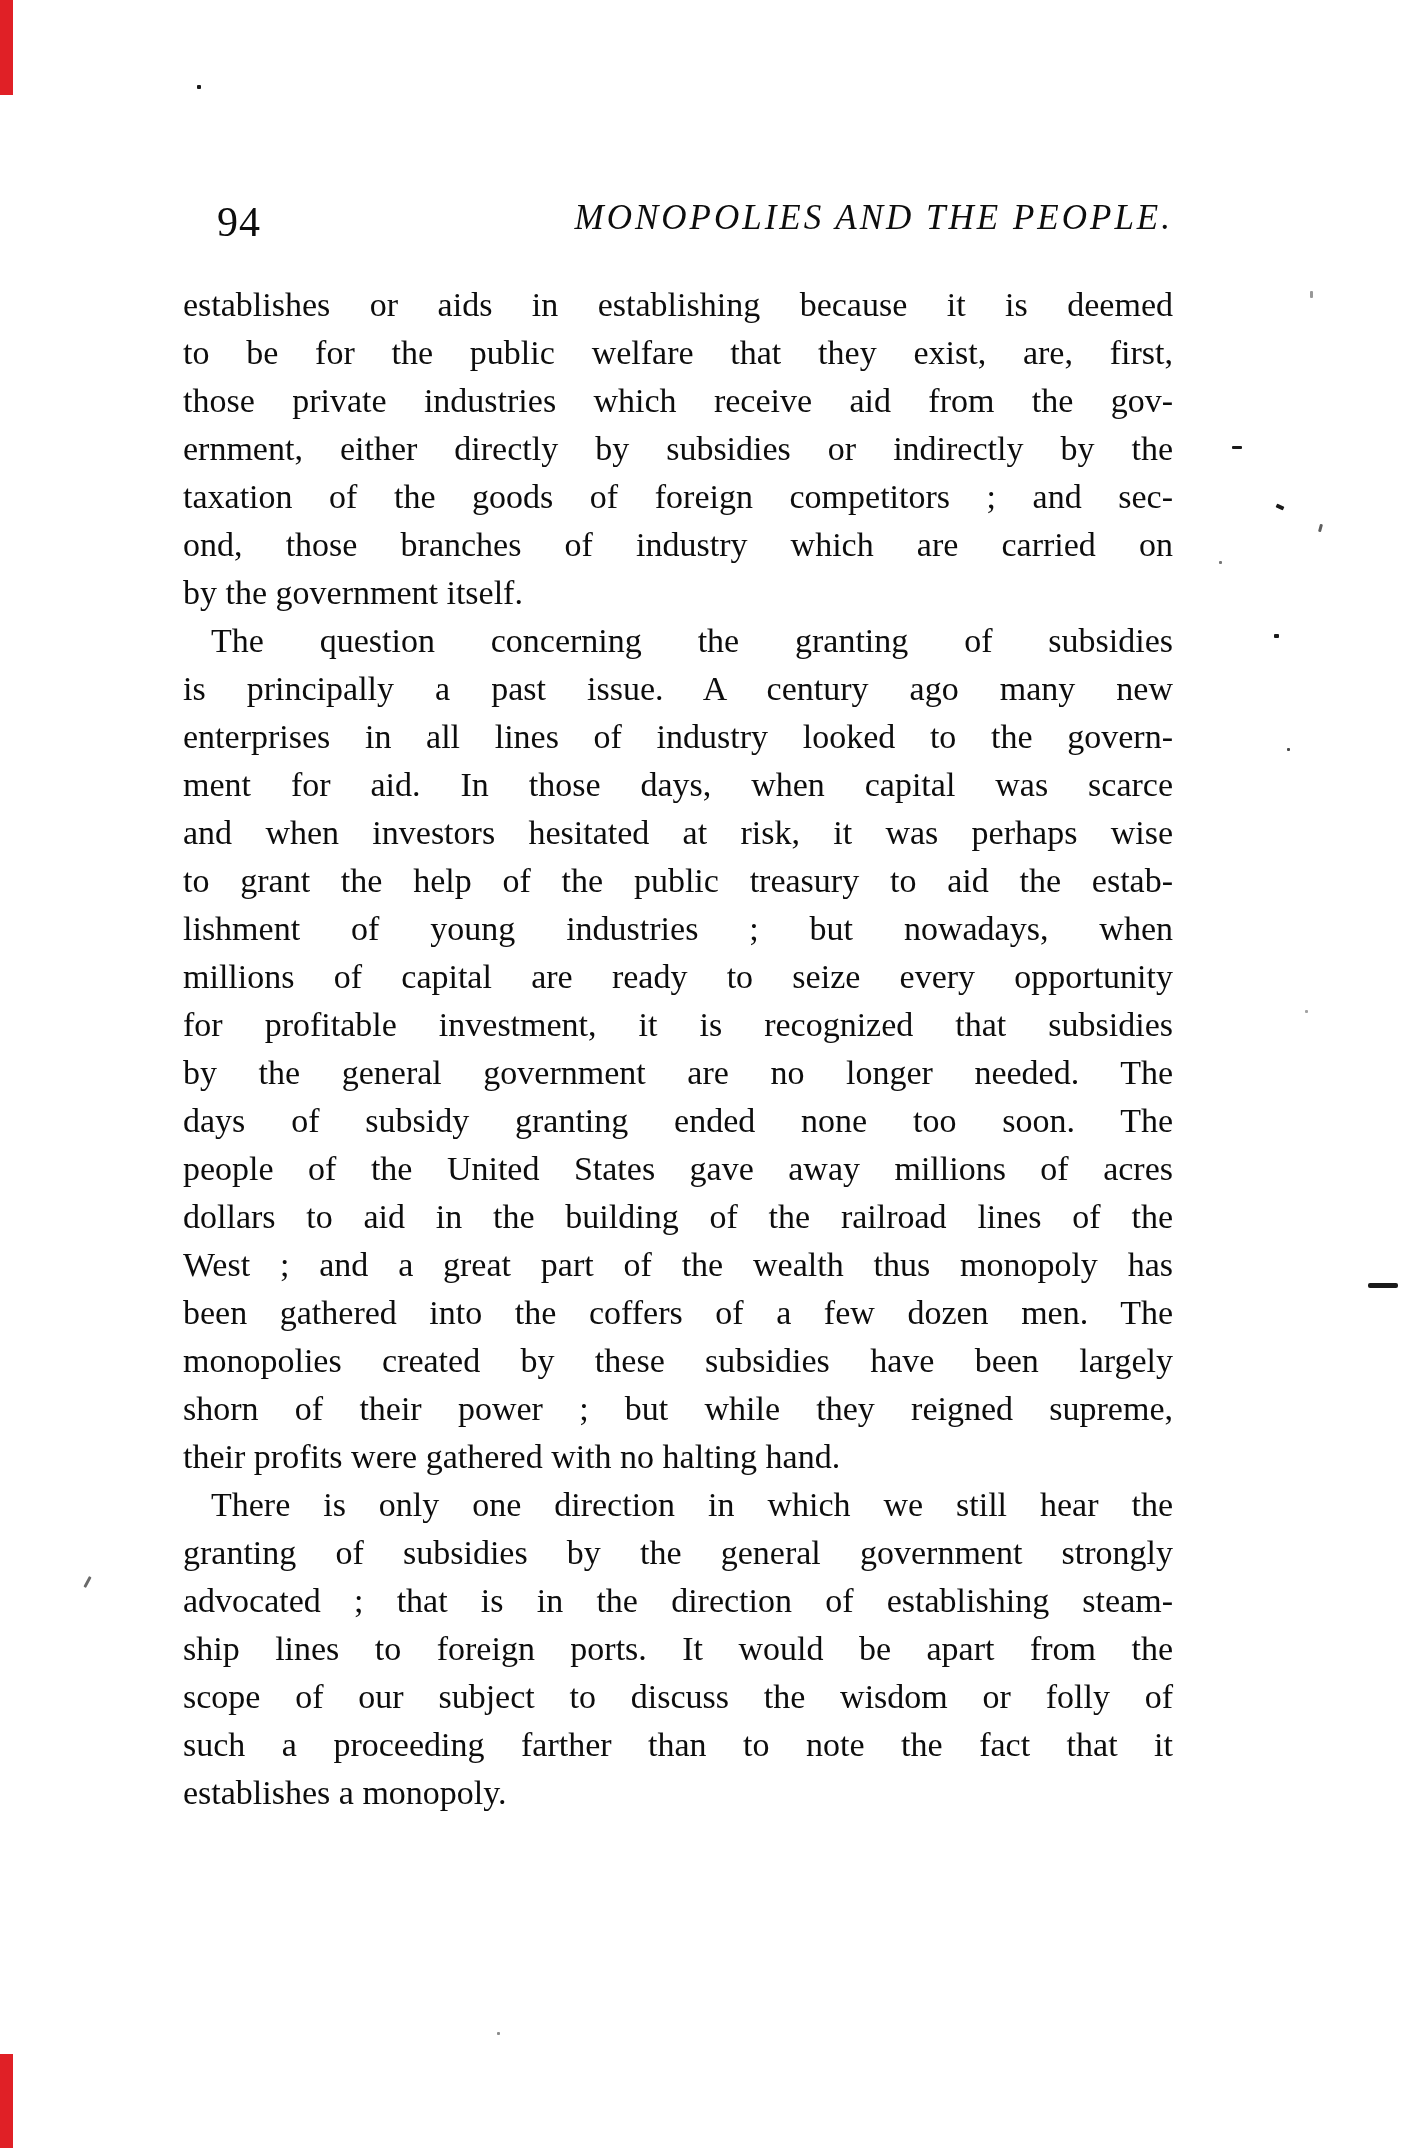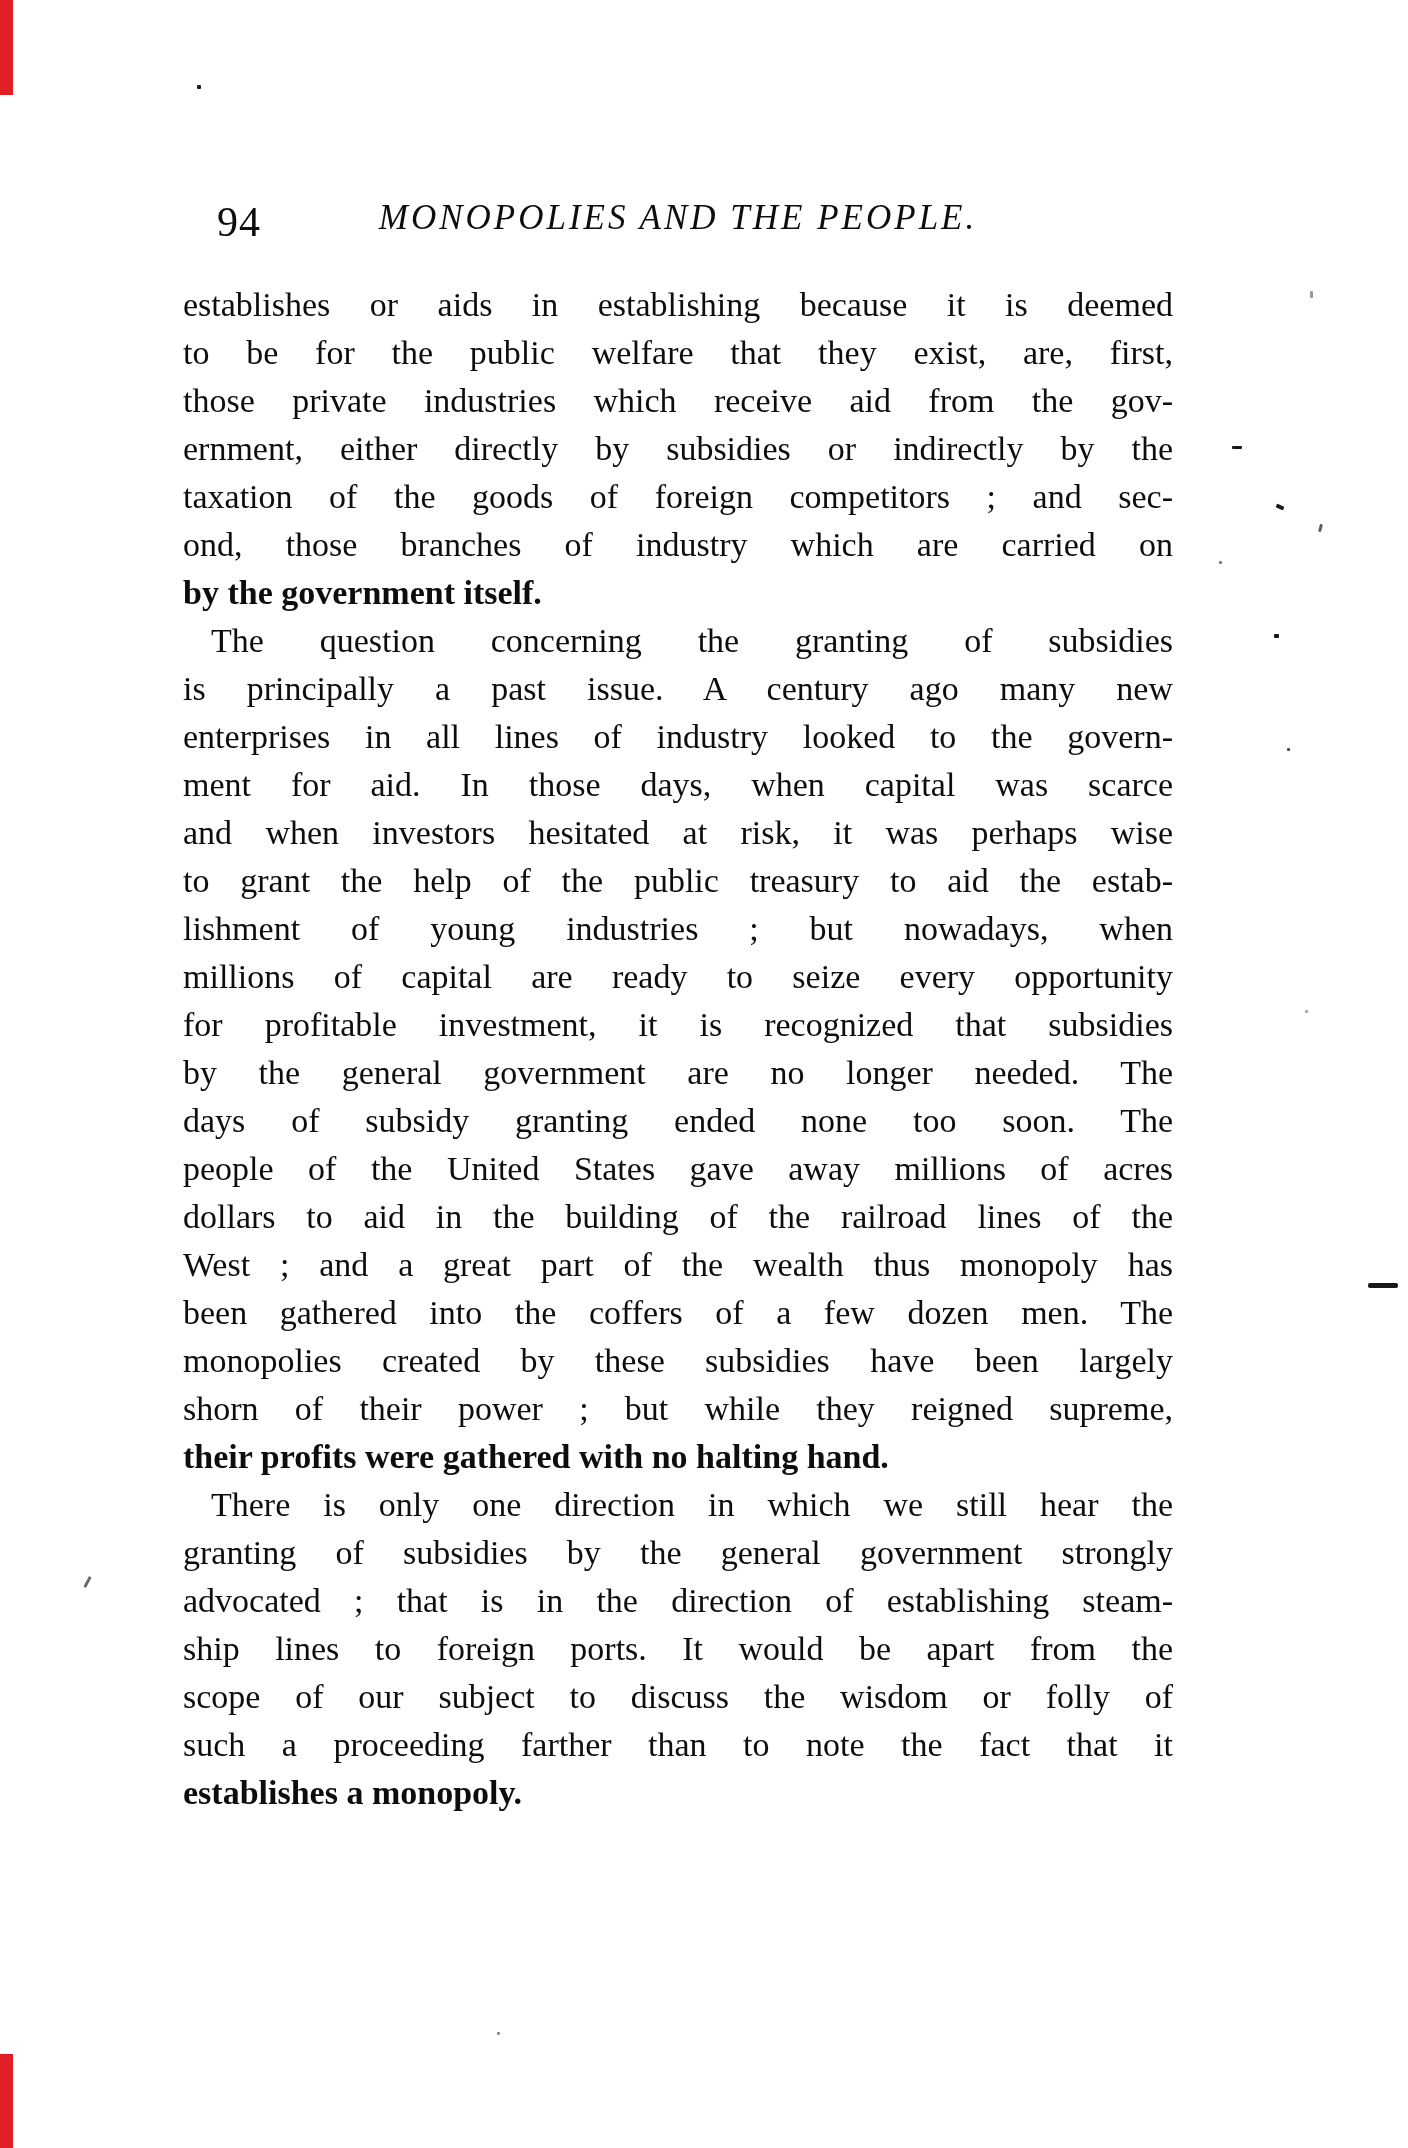--- a/index.html
+++ b/index.html
@@ -32,21 +32,21 @@
     font-size: 42px;
     line-height: 1;
     letter-spacing: 1px;
     margin-left: 34px;
   }
   .running-title {
     position: absolute;
     left: 183px;
     top: 200px;
     width: 990px;
-    text-align: center;
+    text-align: right;
     font-style: italic;
     font-size: 35px;
     line-height: 1;
     letter-spacing: 3px;
     white-space: nowrap;
   }
 
   
   .body-text {
     position: absolute;
@@ -55,21 +55,20 @@
     width: 990px;
     font-size: 34px;
     line-height: 48px;
   }
   .line {
     text-align: justify;
     text-align-last: justify;
   }
   .line.para-end {
     text-align-last: left;
-    font-weight: bold;
   }
   .line.para-start {
     text-indent: 28px;
   }
 
   
   .speck {
     position: absolute;
     background: #1a1a1a;
     border-radius: 1px;

